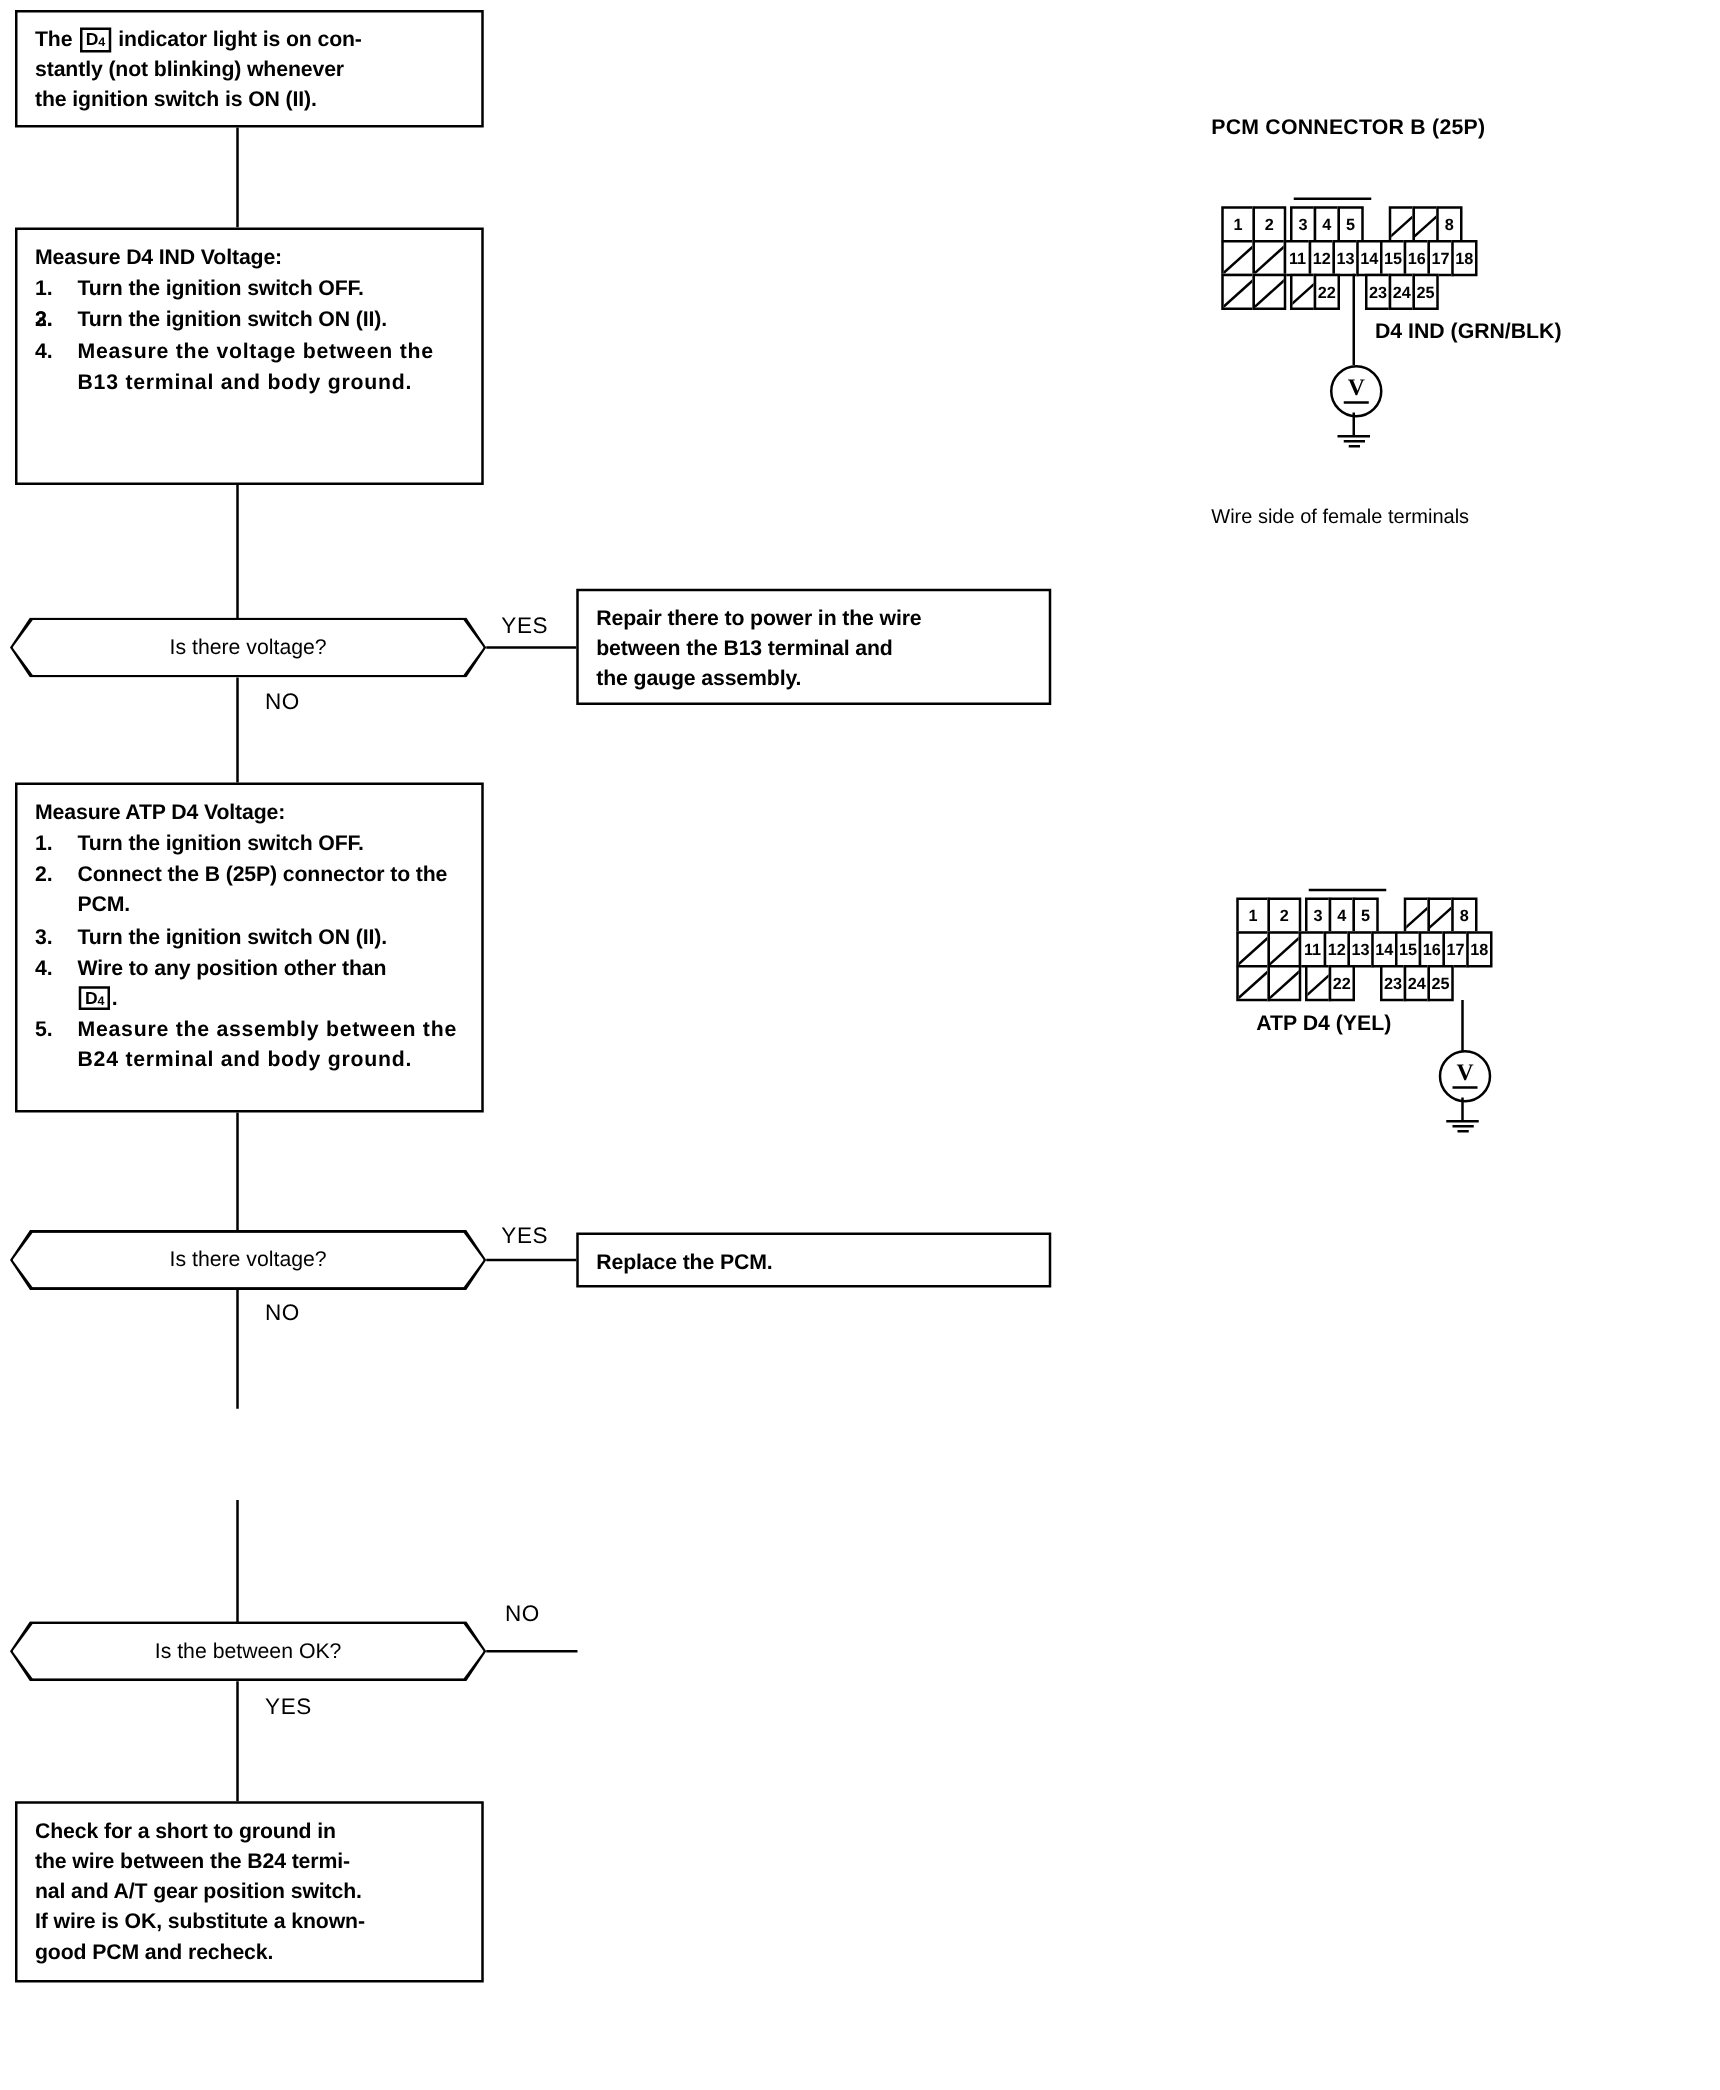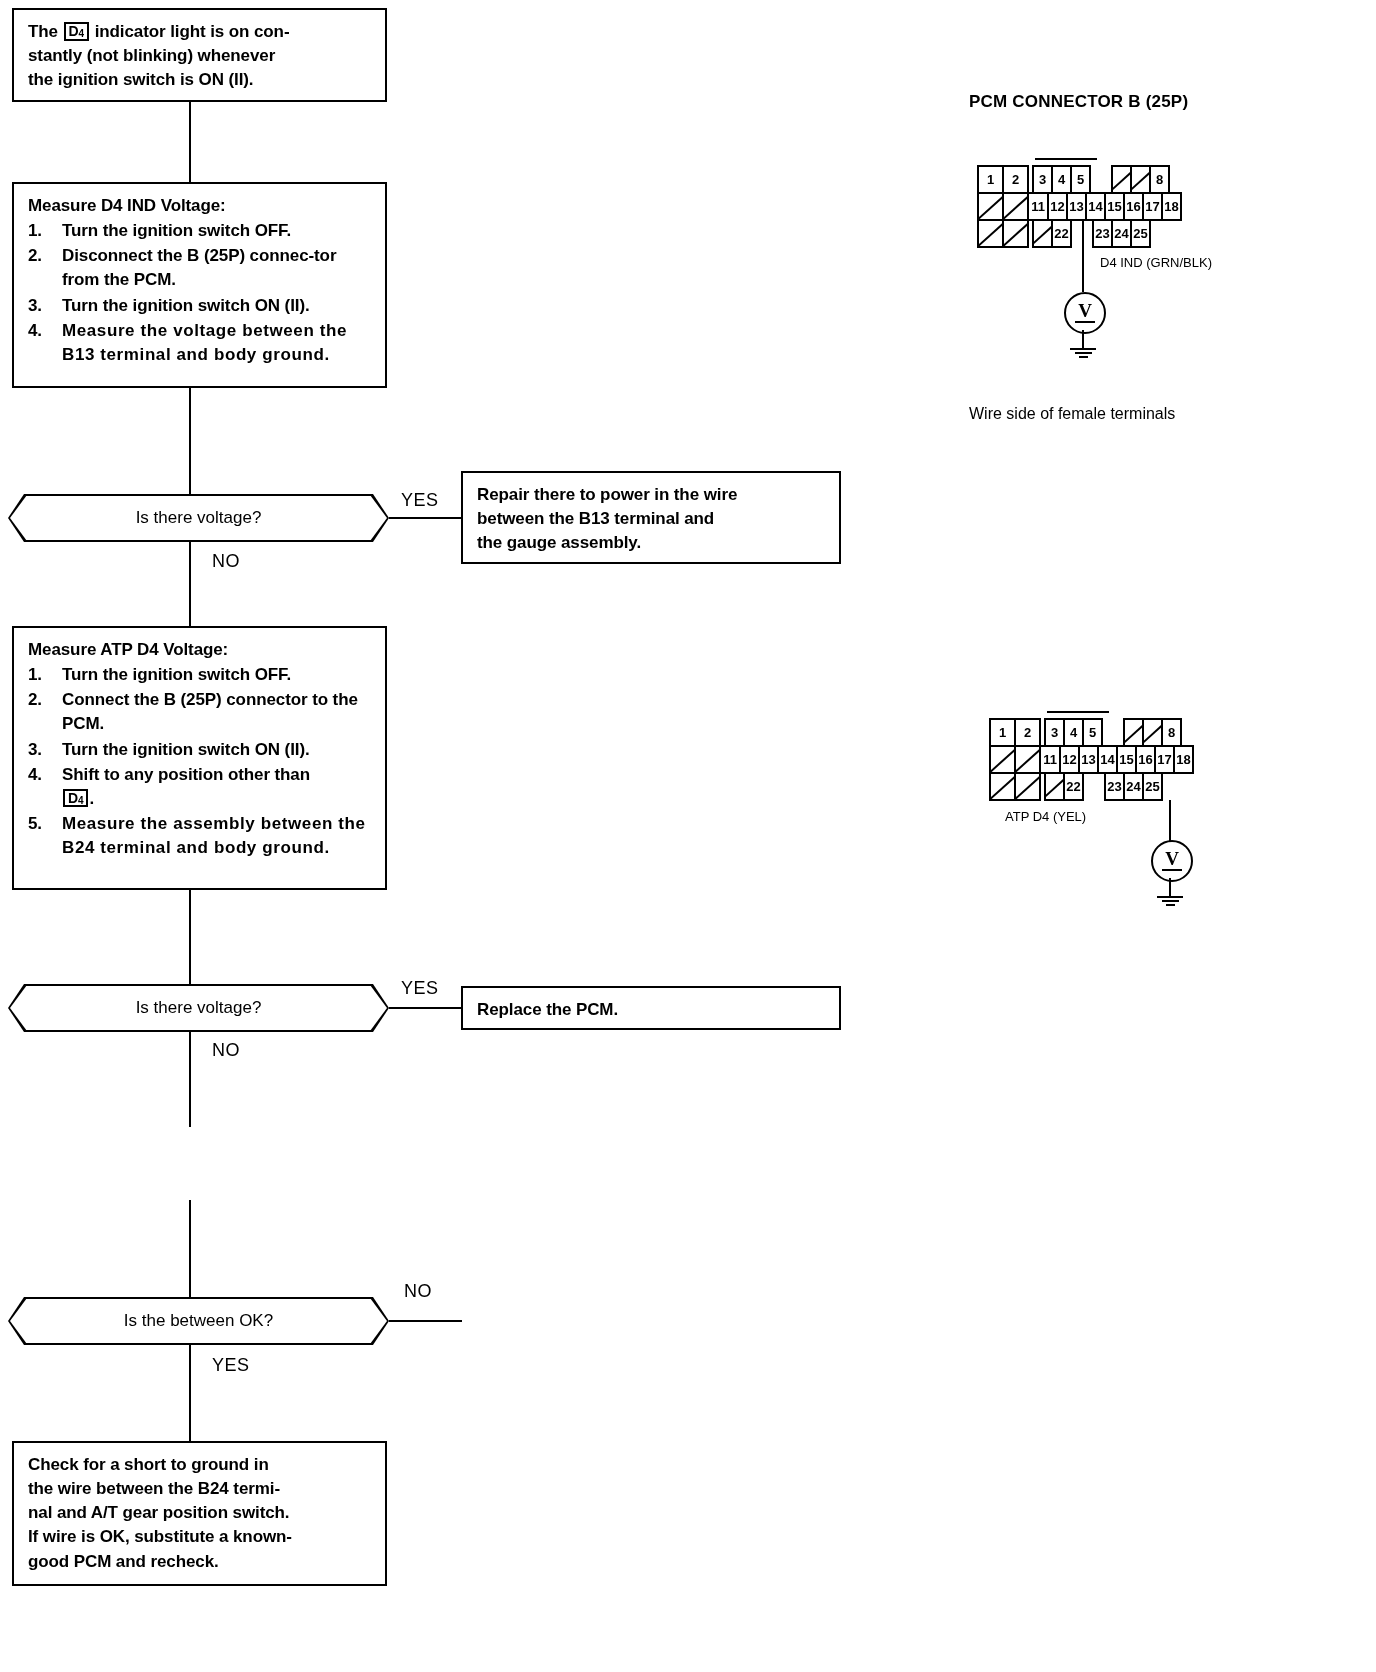--- a/index.html
+++ b/index.html
@@ -184,22 +184,22 @@
     height: 2px;
     background: #000;
   }
   .wire {
     position: absolute;
     width: 2px;
     background: #000;
   }
   .wirelabel {
     position: absolute;
-    font-size: 13px;
-    font-weight: normal;
+    font-size: 17px;
+    font-weight: bold;
     white-space: nowrap;
   }
   .volt {
     position: absolute;
     width: 38px;
     height: 38px;
     border: 2px solid #000;
     border-radius: 50%;
     background: #fff;
     display: flex;
@@ -246,21 +246,21 @@
     <div>stantly (not blinking) whenever</div>
     <div>the ignition switch is ON (II).</div>
   </div>
 
   <div class="vline" style="left:189px; top:102px; height:80px;"></div>
 
   <div class="box" style="left:12px; top:182px; width:375px; height:206px;">
     <span class="title">Measure D4 IND Voltage:</span>
     <ul class="steps">
       <li><span class="num">1.</span><span>Turn the ignition switch OFF.</span></li>
-      <li><span class="num">2.</span><span>Disconnect the B (25P) connec-tor from the PCM.</span></li>
+      <li><span class="num">2.</span></li>
       <li><span class="num">3.</span><span>Turn the ignition switch ON (II).</span></li>
       <li><span class="num">4.</span><span class="spaced">Measure the voltage between the B13 terminal and body ground.</span></li>
     </ul>
   </div>
 
   <div class="vline" style="left:189px; top:388px; height:107px;"></div>
 
   <div class="decision" style="left:8px; top:494px; width:381px; height:48px;">
     <div class="inner">
       <span class="label">Is there voltage?</span>
@@ -280,21 +280,21 @@
   <div class="branch-label" style="left:212px; top:551px;">NO</div>
 
   <div class="box" style="left:12px; top:626px; width:375px; height:264px;">
     <span class="title">Measure ATP D4 Voltage:</span>
     <ul class="steps">
       <li><span class="num">1.</span><span>Turn the ignition switch OFF.</span></li>
       <li><span class="num">2.</span><span>Connect the B (25P) connector to the PCM.</span></li>
       <li><span class="num">3.</span><span>Turn the ignition switch ON (II).</span></li>
       <li>
         <span class="num">4.</span>
-        <span>Shift to any position other than</span>
+        <span>Wire to any position other than</span>
         <span style="display:block;"><span class="d4">D<sub>4</sub></span><span>.</span></span>
       </li>
       <li><span class="num">5.</span><span class="spaced">Measure the assembly between the B24 terminal and body ground.</span></li>
     </ul>
   </div>
 
   <div class="vline" style="left:189px; top:890px; height:95px;"></div>
 
   <div class="decision" style="left:8px; top:984px; width:381px; height:48px;">
     <div class="inner">

